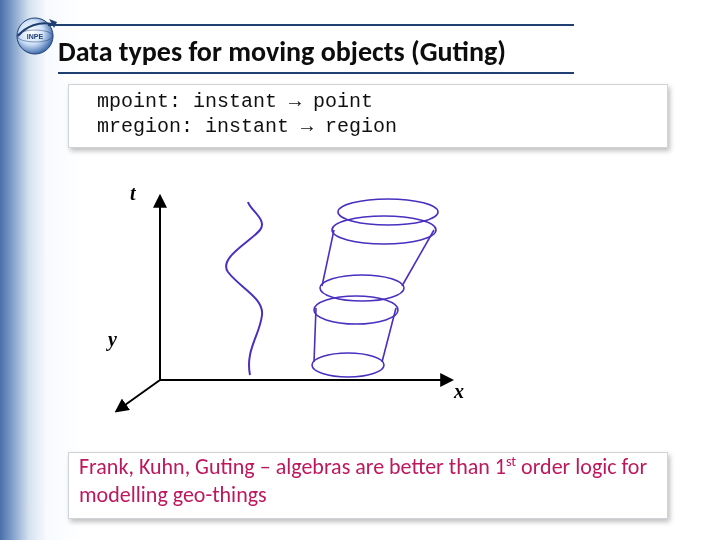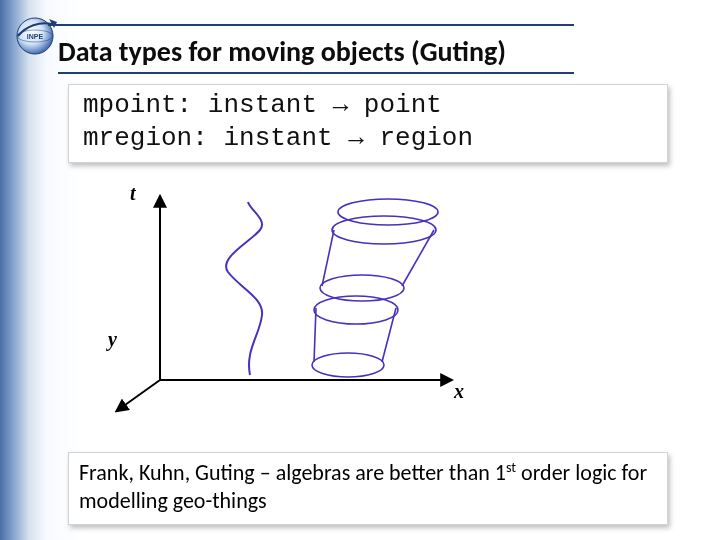--- a/index.html
+++ b/index.html
@@ -45,26 +45,26 @@
     top: 72px;
     height: 2px;
     background: #1f3f73;
   }
 
   .code-box {
     position: absolute;
     left: 68px;
     top: 84px;
     width: 600px;
-    padding: 4px 14px 8px;
+    padding: 4px 28px 8px;
     background: #fff;
     border: 1px solid #d0d4d8;
     box-shadow: 2px 3px 5px rgba(0,0,0,0.25);
     font-family: "Consolas","Courier New",monospace;
-    font-size: 26px;
+    font-size: 20px;
     line-height: 1.25;
     color: #111;
     white-space: pre;
   }
 
   .diagram {
     position: absolute;
     left: 100px;
     top: 180px;
     width: 380px;
@@ -78,27 +78,27 @@
     font-weight: 700;
     font-size: 20px;
     color: #000;
   }
 
   .footer-box {
     position: absolute;
     left: 68px;
     top: 452px;
     width: 600px;
-    padding: 6px 10px 10px;
+    padding: 0 10px 10px;
     background: #fff;
     border: 1px solid #d0d4d8;
     box-shadow: 2px 3px 5px rgba(0,0,0,0.25);
     font-size: 22px;
     line-height: 1.25;
-    color: #000000;
+    color: #be185d;
   }
   .footer-box sup { font-size: 0.65em; }
 
   .nav-arrow {
     position: absolute;
     top: 510px;
     width: 0; height: 0;
     border-top: 10px solid transparent;
     border-bottom: 10px solid transparent;
     opacity: 0.0;

